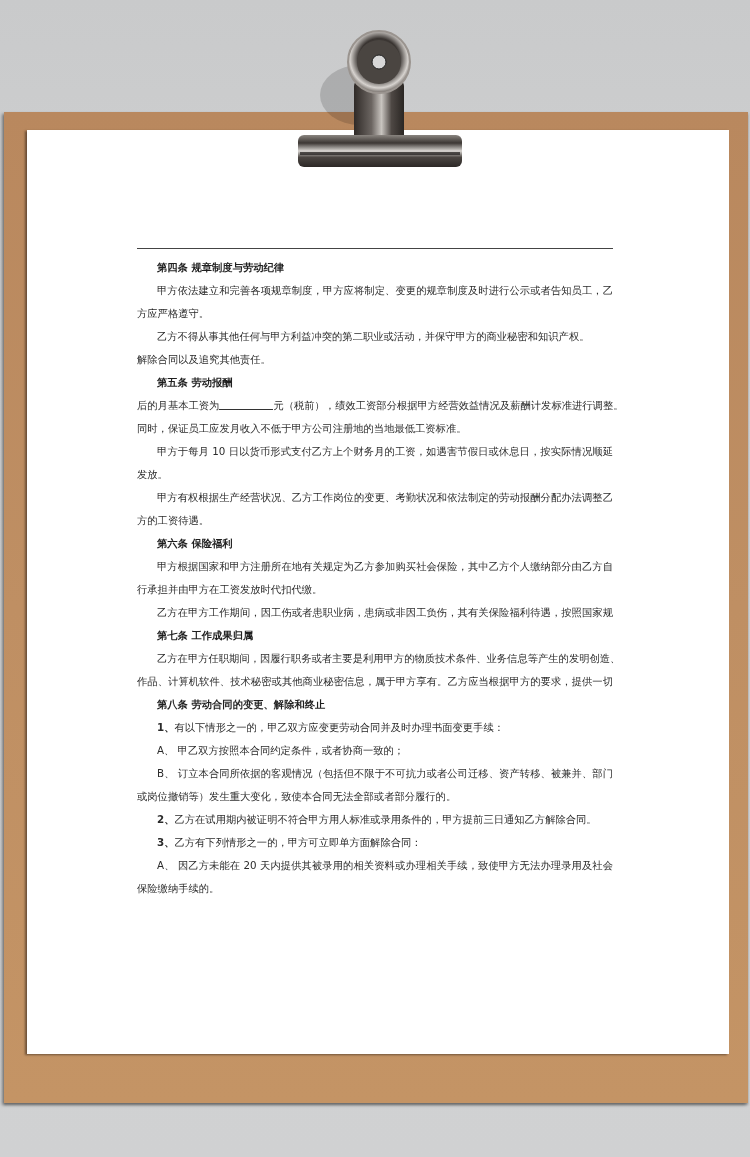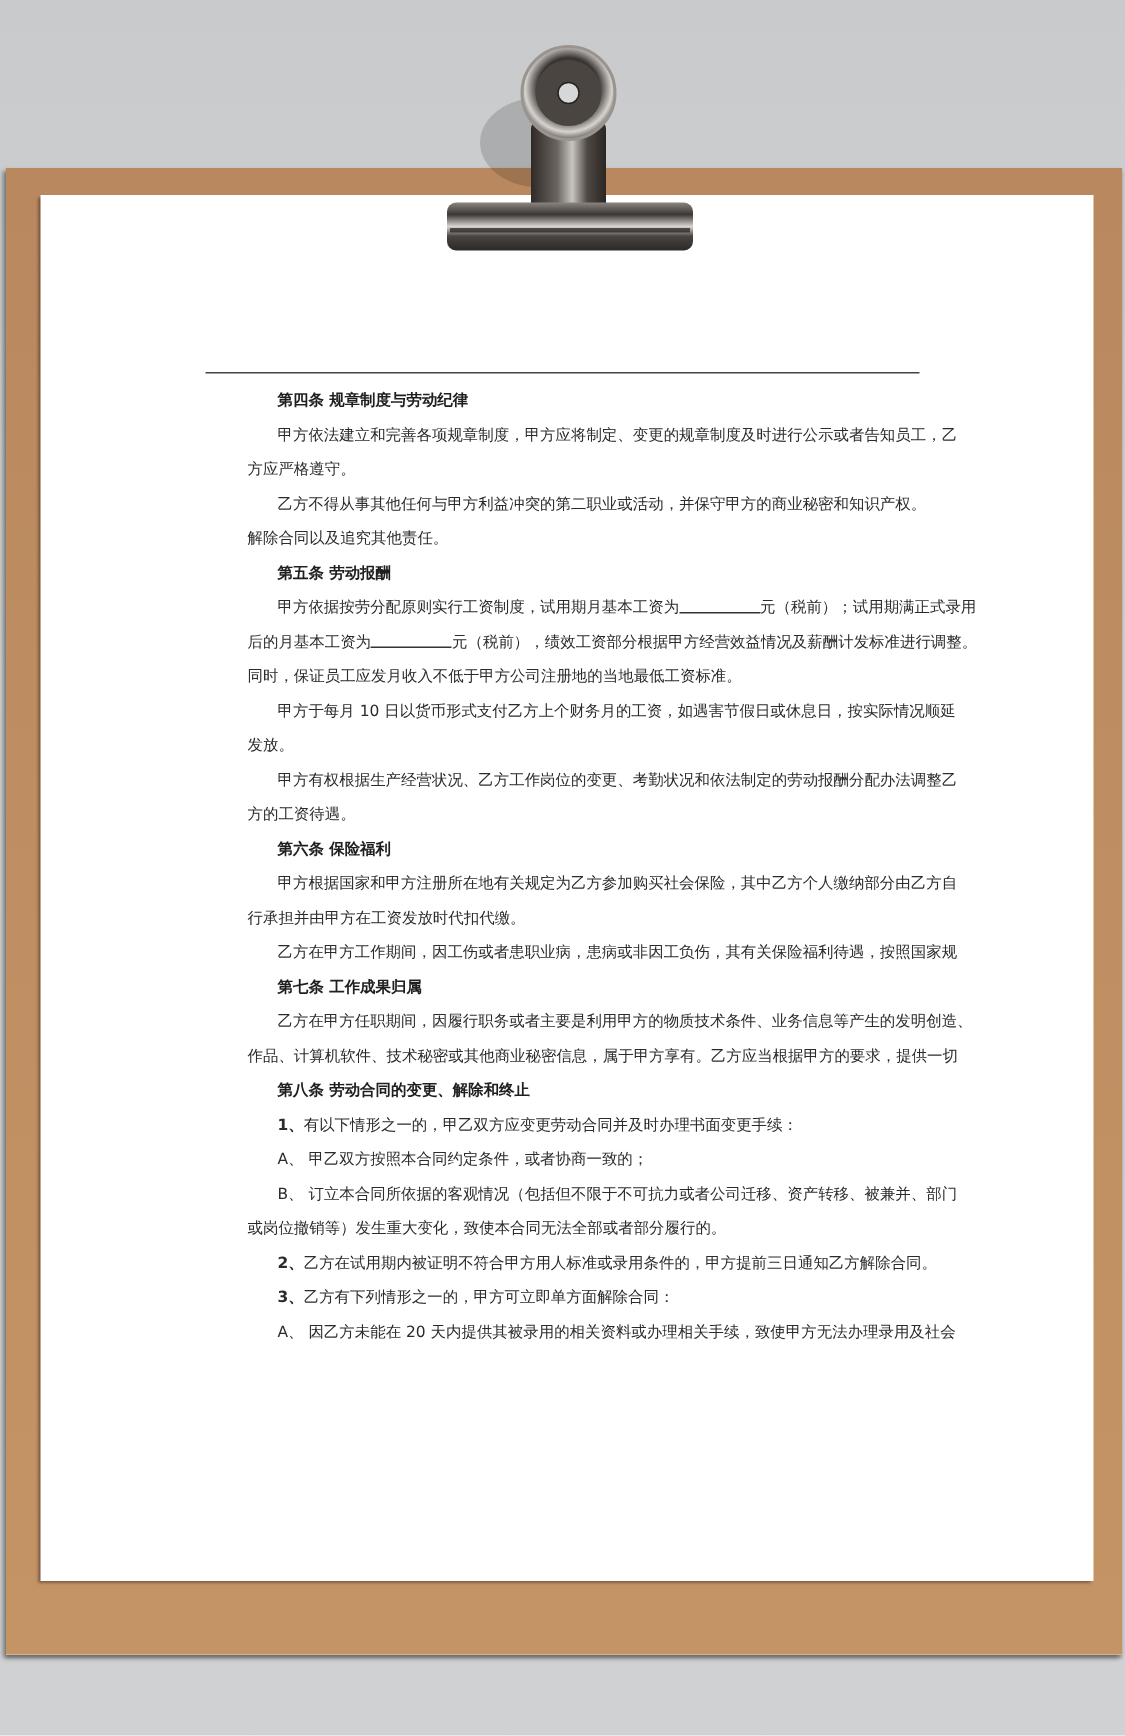--- a/index.html
+++ b/index.html
@@ -17,21 +17,21 @@
     position: absolute; left: 27px; top: 130px; width: 702px; height: 924px;
     background: #ffffff;
     box-shadow: -2px 1px 2px rgba(40,30,20,0.55);
   }
   .clip { position: absolute; left: 0; top: 0; width: 750px; height: 180px; }
   .doc {
     position: absolute; left: 137px; top: 248px; width: 476px;
     color: #2b2b2b; font-size: 10.3px;
   }
   .rule { height: 0; border-top: 1px solid #444; margin-bottom: 7px; }
-  .ln { height: 23px; line-height: 23px; white-space: nowrap; overflow: visible; margin-left: 28px; }
+  .ln { height: 23px; line-height: 23px; white-space: nowrap; overflow: visible; }
   .ind { padding-left: 20px; }
   .h { font-weight: bold; color: #1f1f1f; }
   .num { font-weight: bold; }
   .blank { display: inline-block; border-bottom: 1px solid #333; width: 54px; height: 12px; vertical-align: -1px; }
   .just { text-align: justify; text-align-last: justify; }
 </style>
 </head>
 <body>
 
 <div class="board"></div>
@@ -72,23 +72,20 @@
 <div class="doc">
   <div class="rule"></div>
 
   <div class="ln ind h">第四条  规章制度与劳动纪律</div>
   <div class="ln ind just">甲方依法建立和完善各项规章制度，甲方应将制定、变更的规章制度及时进行公示或者告知员工，乙</div>
   <div class="ln">方应严格遵守。</div>
   <div class="ln ind">乙方不得从事其他任何与甲方利益冲突的第二职业或活动，并保守甲方的商业秘密和知识产权。</div>
   <div class="ln">解除合同以及追究其他责任。</div>
 
   <div class="ln ind h">第五条  劳动报酬</div>
-  <div class="ln ind">
-    <span>甲方依据按劳分配原则实行工资制度，试用期月基本工资为</span><span class="blank"></span><span>元（税前）；试用期满正式录用</span>
-  </div>
   <div class="ln">
     <span>后的月基本工资为</span><span class="blank"></span><span>元（税前），绩效工资部分根据甲方经营效益情况及薪酬计发标准进行调整。</span>
   </div>
   <div class="ln">同时，保证员工应发月收入不低于甲方公司注册地的当地最低工资标准。</div>
   <div class="ln ind just">甲方于每月 10 日以货币形式支付乙方上个财务月的工资，如遇害节假日或休息日，按实际情况顺延</div>
   <div class="ln">发放。</div>
   <div class="ln ind just">甲方有权根据生产经营状况、乙方工作岗位的变更、考勤状况和依法制定的劳动报酬分配办法调整乙</div>
   <div class="ln">方的工资待遇。</div>
 
   <div class="ln ind h">第六条  保险福利</div>
@@ -101,13 +98,14 @@
   <div class="ln just">作品、计算机软件、技术秘密或其他商业秘密信息，属于甲方享有。乙方应当根据甲方的要求，提供一切</div>
 
   <div class="ln ind h">第八条  劳动合同的变更、解除和终止</div>
   <div class="ln ind"><span class="num">1、</span><span>有以下情形之一的，甲乙双方应变更劳动合同并及时办理书面变更手续：</span></div>
   <div class="ln ind"><span>A、  甲乙双方按照本合同约定条件，或者协商一致的；</span></div>
   <div class="ln ind just">B、  订立本合同所依据的客观情况（包括但不限于不可抗力或者公司迁移、资产转移、被兼并、部门</div>
   <div class="ln">或岗位撤销等）发生重大变化，致使本合同无法全部或者部分履行的。</div>
   <div class="ln ind"><span class="num">2、</span><span>乙方在试用期内被证明不符合甲方用人标准或录用条件的，甲方提前三日通知乙方解除合同。</span></div>
   <div class="ln ind"><span class="num">3、</span><span>乙方有下列情形之一的，甲方可立即单方面解除合同：</span></div>
   <div class="ln ind just">A、  因乙方未能在 20 天内提供其被录用的相关资料或办理相关手续，致使甲方无法办理录用及社会</div>
+  <div class="ln">保险缴纳手续的。</div>
 </div>
 
 </body></html>

